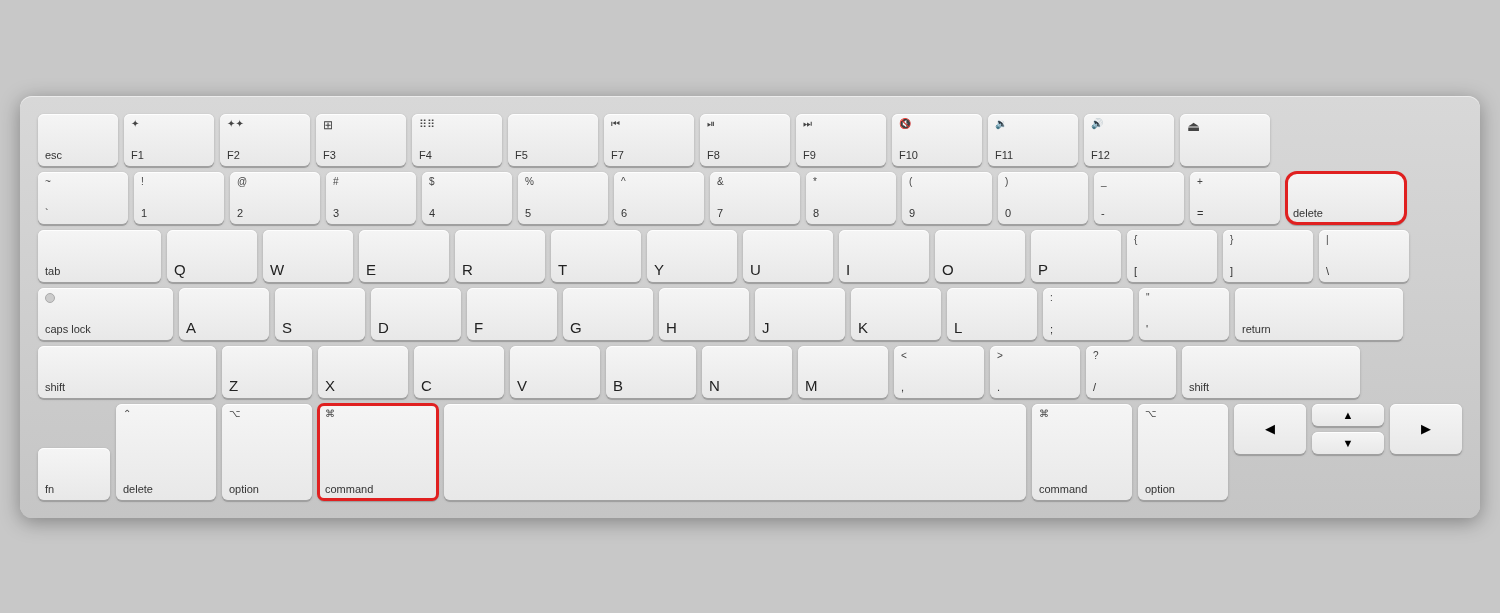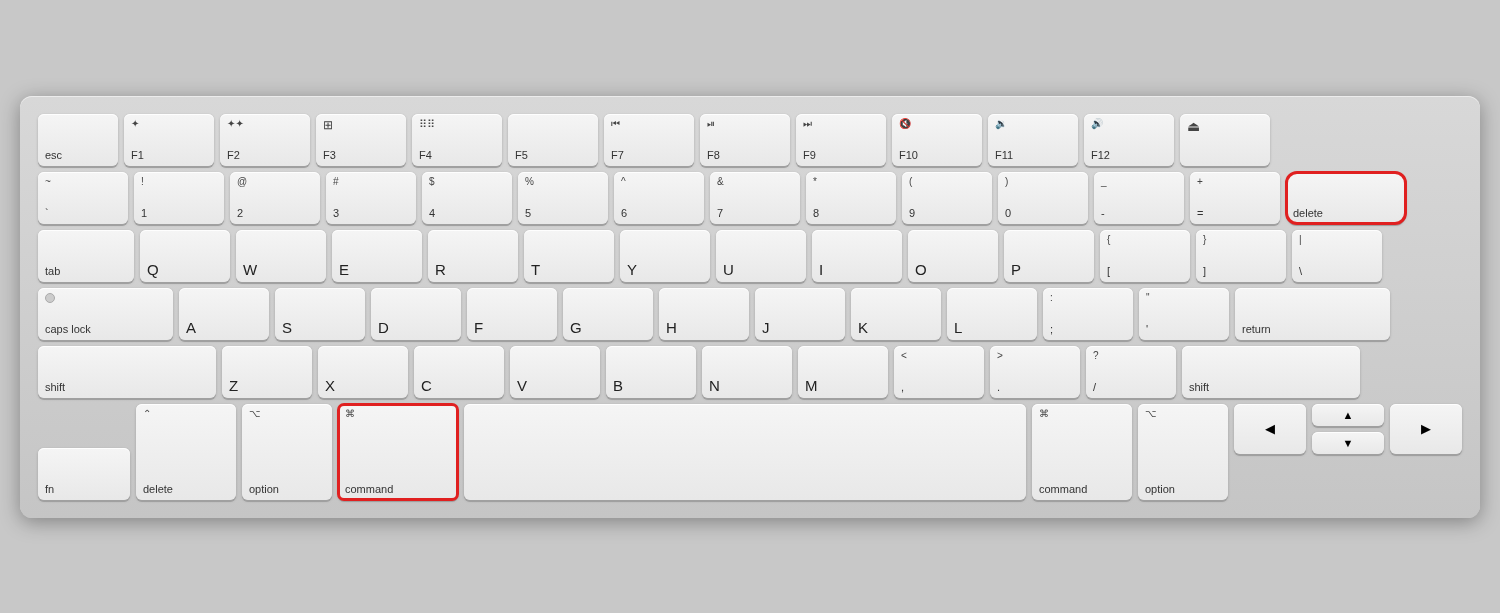--- a/index.html
+++ b/index.html
@@ -61,28 +61,28 @@
       line-height: 1;
     }
     .key.highlighted {
       outline: 3px solid #e02020;
       outline-offset: -2px;
       z-index: 10;
     }
     
     .key-esc { width: 80px; }
     .key-standard { width: 90px; }
-    .key-tab { width: 96px; }
+    .key-tab { width: 123px; }
     .key-caps { width: 135px; justify-content: flex-end; }
-    .key-return { width: 155px; }
+    .key-return { width: 168px; }
     .key-shift-l { width: 178px; }
     .key-shift-r { width: 178px; }
     .key-delete { width: 120px; border-radius: 11px; }
     .key-space { flex: 1; min-height: 52px; }
-    .key-fn-small { width: 92px; margin-top: 44px; }
+    .key-fn-small { width: 72px; margin-top: 44px; }
     .key-control { width: 100px; }
     .key-option { width: 90px; }
     .key-command-left { width: 120px; }
     .key-command-right { width: 100px; }
     .key-option-right { width: 90px; }
     .key-backslash { width: 90px; }
   </style>
 </head>
 <body>
 

